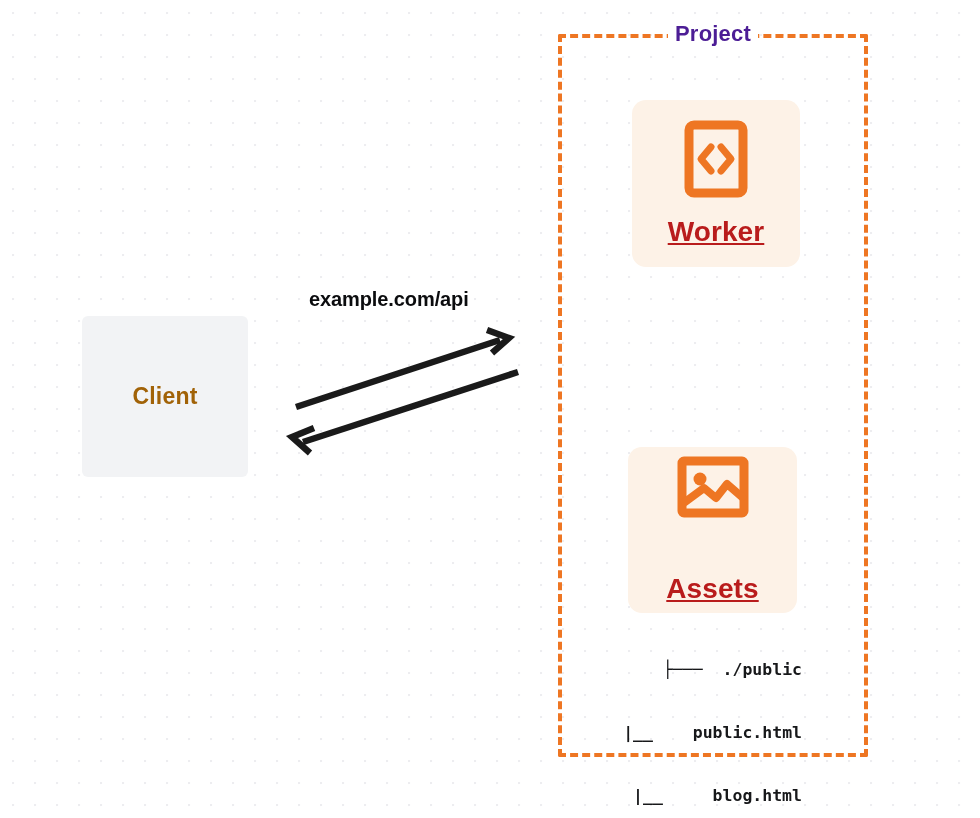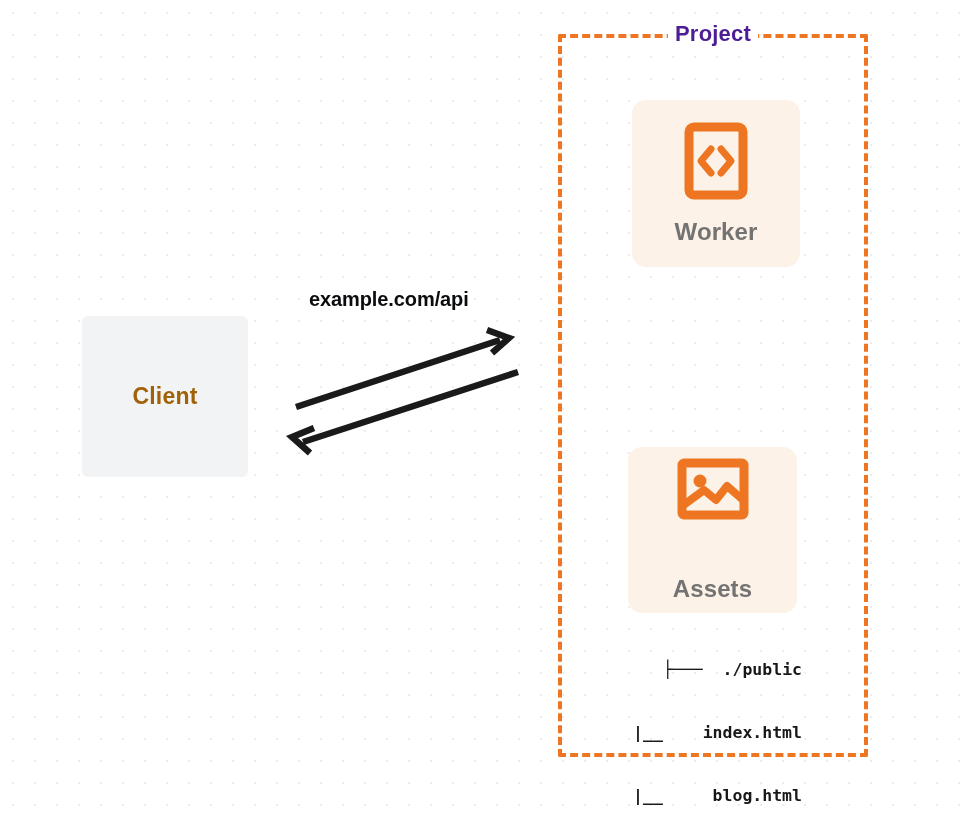--- a/index.html
+++ b/index.html
@@ -113,24 +113,25 @@
     top: 447px;
     width: 169px;
     height: 166px;
     gap: 37px;
   }
   .card-icon {
     display: block;
   }
   .card-label {
     margin-top: 14px;
-    font-size: 24px;
-    font-weight: bold;
-    color: #737373;
+    font-size: 28px;
+    font-weight: bold;
+    color: #b91c1c;
     letter-spacing: 0.1px;
+    text-decoration: underline;
   }
 
   
   .file-tree {
     position: absolute;
     left: 600px;
     top: 617px;
     width: 202px;
     font-family: "DejaVu Sans Mono", "Liberation Mono", monospace;
     font-size: 16.5px;
@@ -188,18 +189,18 @@
         <rect x="5" y="5" width="62" height="52" rx="2" ry="2" stroke="#ee7623" stroke-width="9" fill="none"></rect>
         <circle cx="23" cy="23" r="6.5" fill="#ee7623"></circle>
         <polyline points="8,46 27,32 39,42 50,28 65,41" fill="none" stroke="#ee7623" stroke-width="8" stroke-linecap="round" stroke-linejoin="round"></polyline>
       </svg>
     </span>
     <div class="card-label">Assets</div>
   </div>
 
   <div class="file-tree">
     <div>├───  ./public</div>
-    <div>|__    index.html</div>
+    <div>|__    public.html</div>
     <div>|__     blog.html</div>
     
   </div>
 
 </div>
 
 </body></html>

